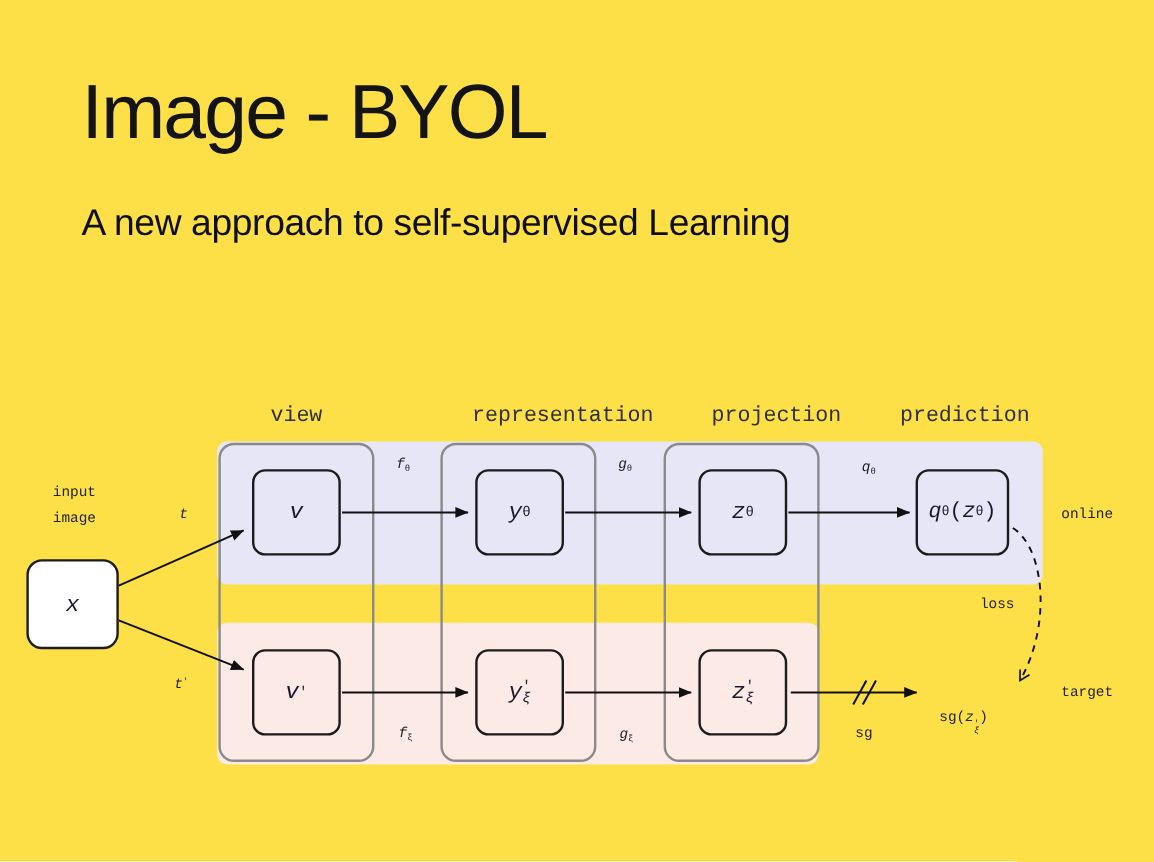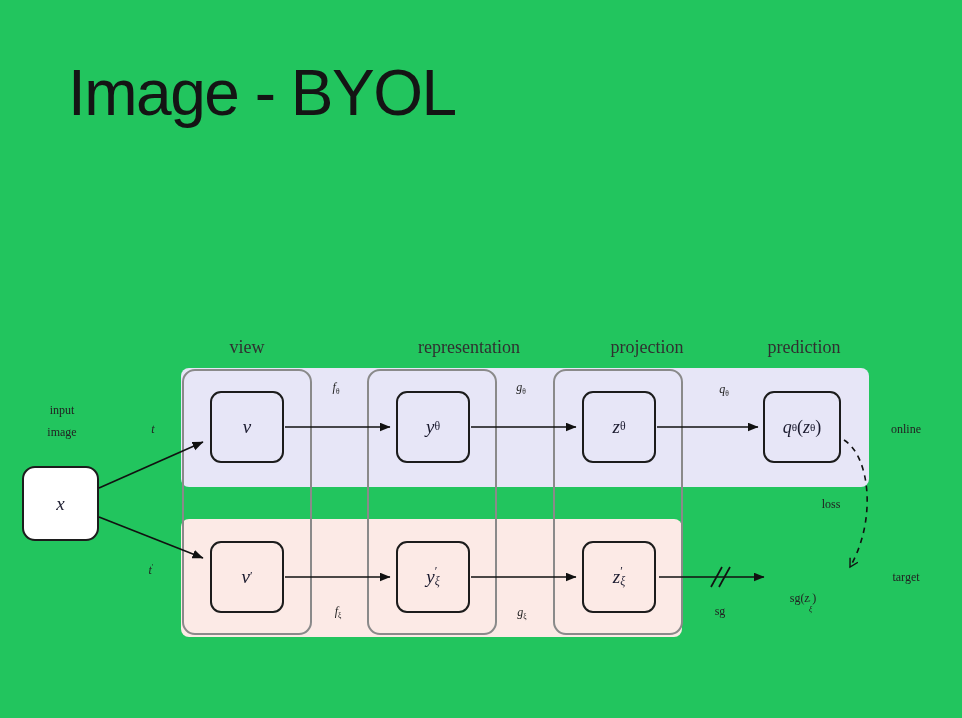--- a/index.html
+++ b/index.html
@@ -1,20 +1,20 @@
 <!DOCTYPE html>
 <html style="--online-band: #e7e6f7; --target-band: #fceae6; --container-border: #8a8a8a; --box-border: #1c1c1c;"><head>
 <meta charset="utf-8">
 <style>
   * { box-sizing: border-box; }
   html, body { margin: 0; padding: 0; background: #ffffff; }
 
   .slide {
     position: relative; width: 962px; height: 718px;
-    background: #22c55e; overflow: hidden;
+    background: #fde047; overflow: hidden;
     font-family: "Liberation Sans", sans-serif; color: #111;
   }
 
   
   .title {
     position: absolute; left: 68px; top: 60px;
     font-size: 64px; line-height: 1.06; font-weight: 400;
     letter-spacing: -1.5px; color: #141414; white-space: nowrap;
   }
   .subtitle {
@@ -22,21 +22,21 @@
     font-size: 31px; line-height: 38px; letter-spacing: -0.3px; color: #0f0f0f;
   }
   .subtitle b { font-weight: 700; }
   .arxiv-link {
     position: absolute; left: 563px; top: 254px;
     font-size: 24px; font-weight: 600; letter-spacing: -0.3px; color: #0f0f0f;
     white-space: nowrap;
   }
 
   
-  .serif { font-family: Liberation Serif, serif; }
+  .serif { font-family: Liberation Mono, monospace; }
 
   .band { position: absolute; border-radius: 8px; }
   .band.online { left: 181px; top: 368px; width: 688px; height: 119px; background: var(--online-band, #e7e6f7); }
   .band.target { left: 181px; top: 519px; width: 501px; height: 118px; background: var(--target-band, #fceae6); }
 
   .colbox {
     position: absolute; top: 369px; width: 130px; height: 266px;
     border: 2px solid var(--container-border, #8a8a8a); border-radius: 13px;
     background: transparent;
   }
@@ -76,20 +76,21 @@
   svg.arrows { position: absolute; left: 0; top: 0; pointer-events: none; }
 </style>
 </head>
 <body>
 
 <div class="slide">
 
   <div class="title">Image - BYOL</div>
 
   <div class="subtitle">
+    <div>A new approach to self-supervised Learning</div>
   </div>
 
 
   <div>
 
     <div class="band online"></div>
     <div class="band target"></div>
 
     <div class="colbox c1"></div>
     <div class="colbox c2"></div>

